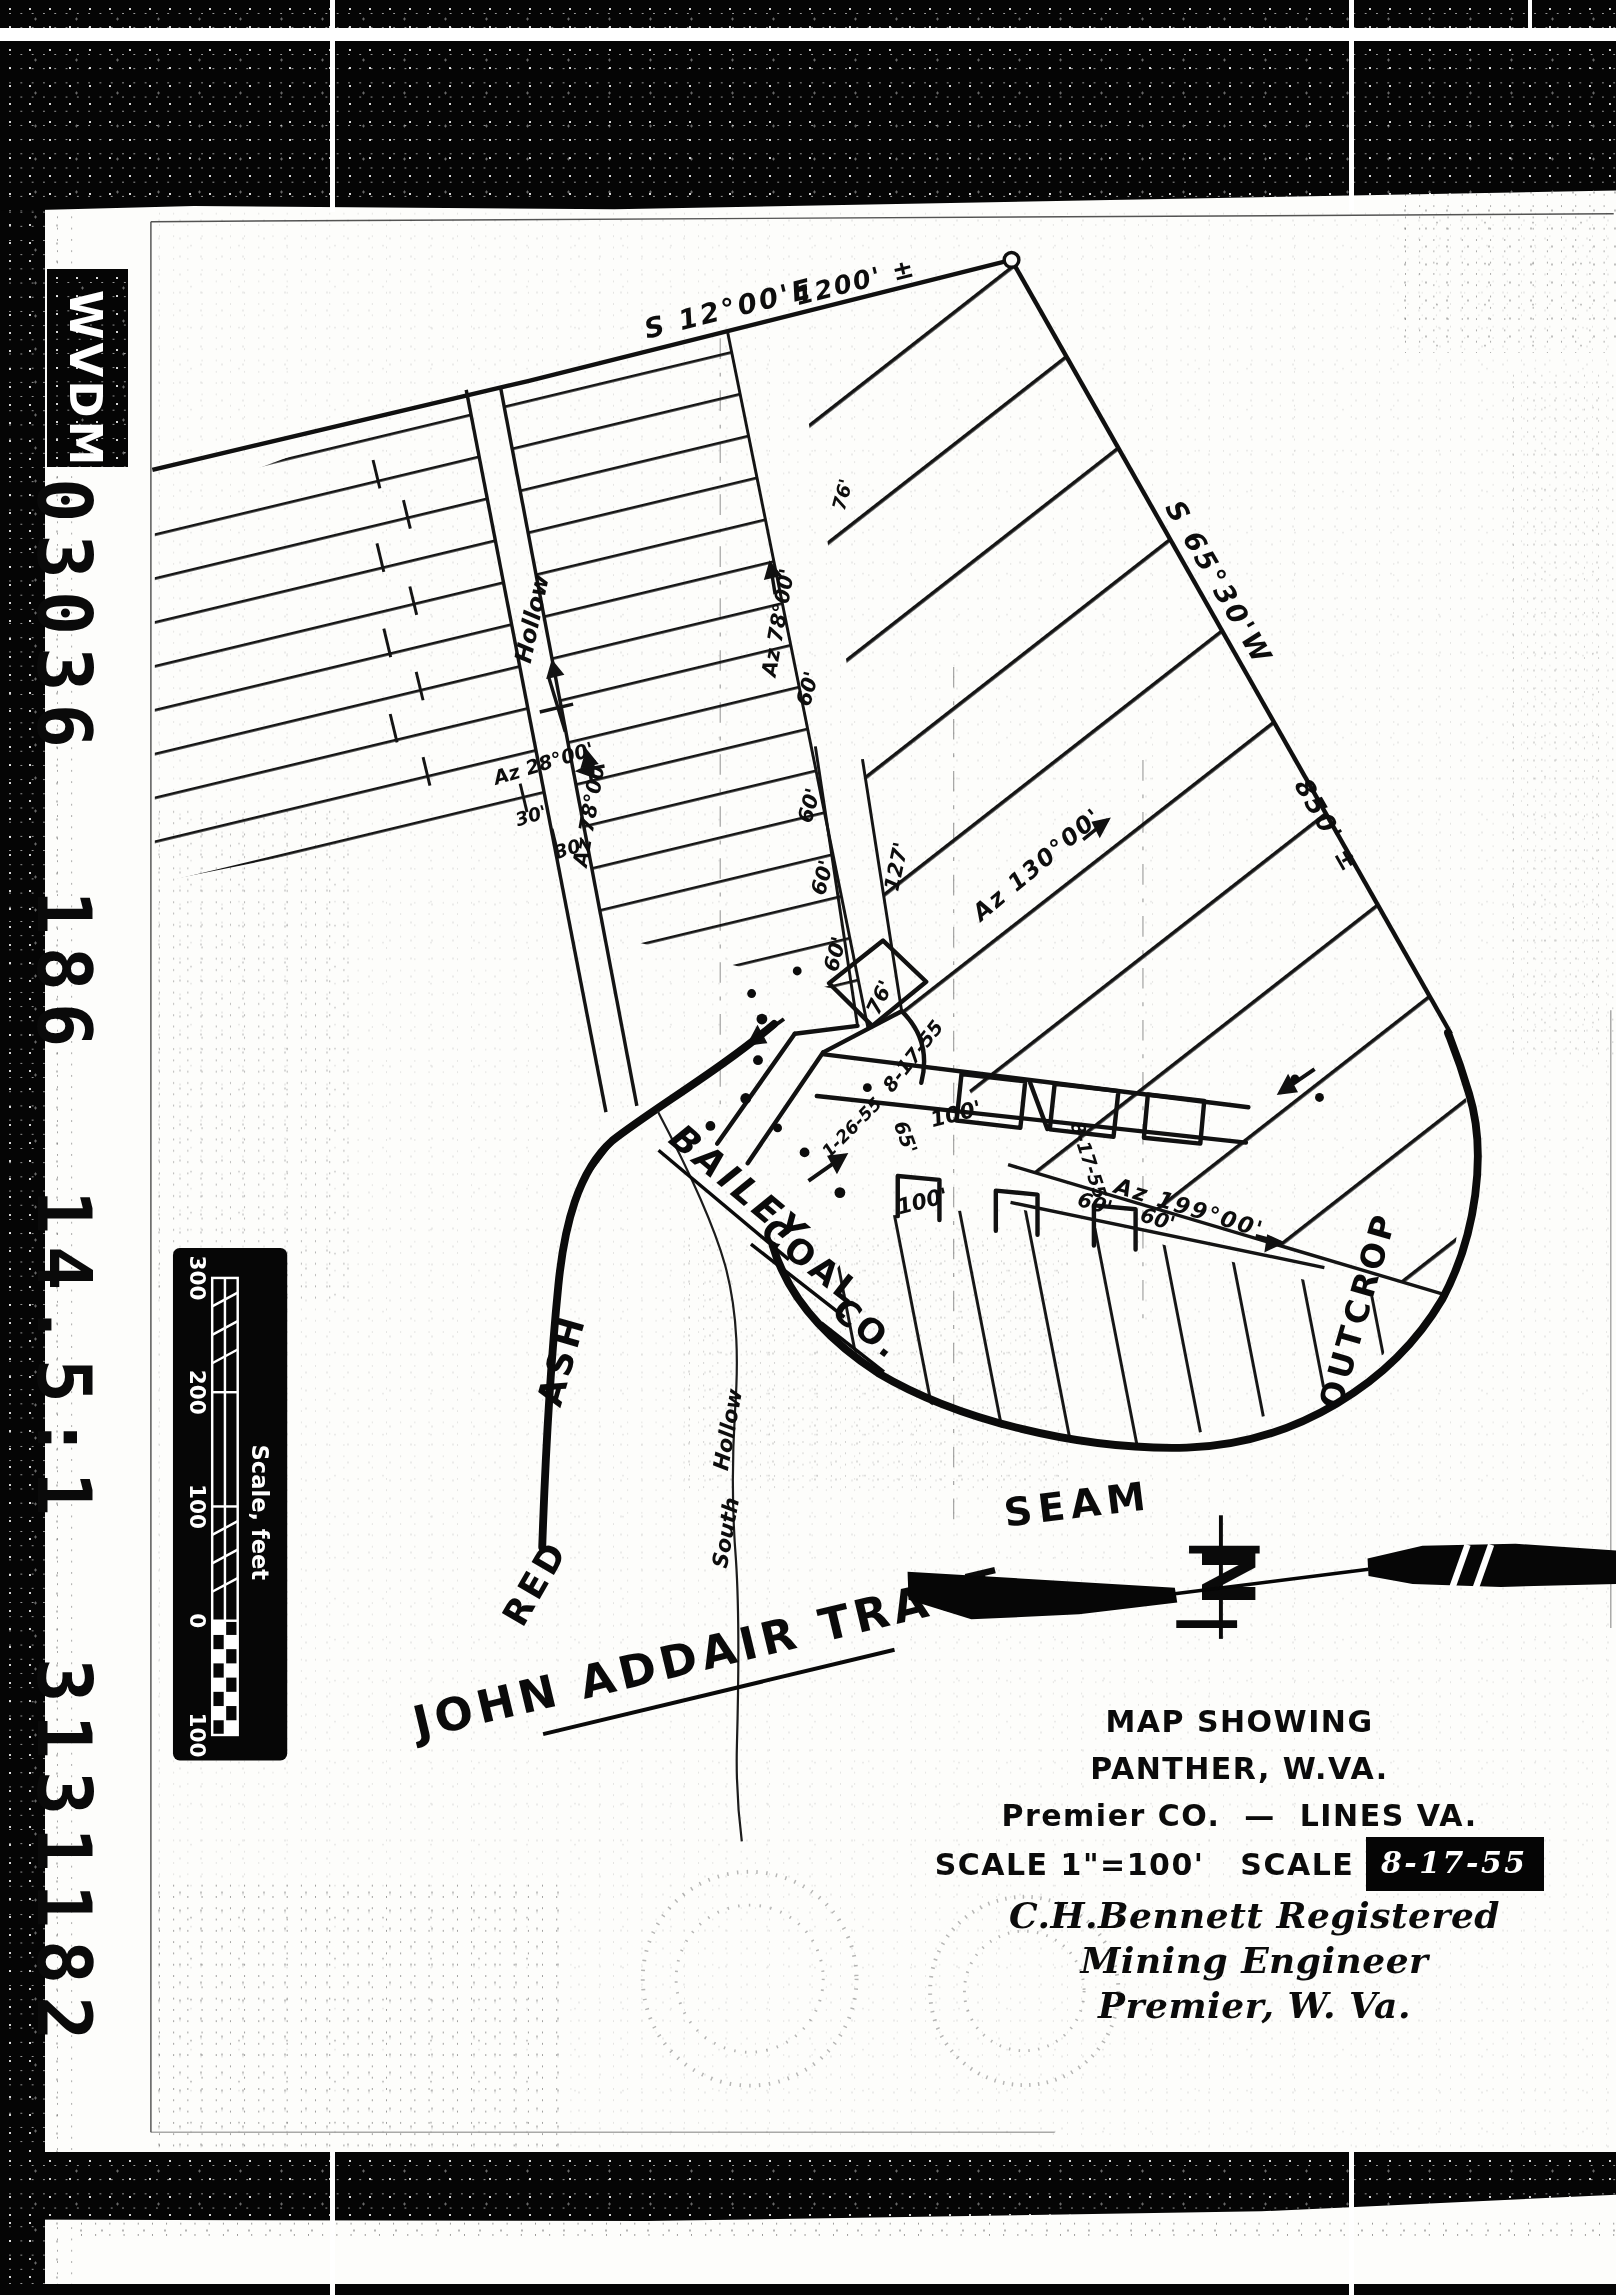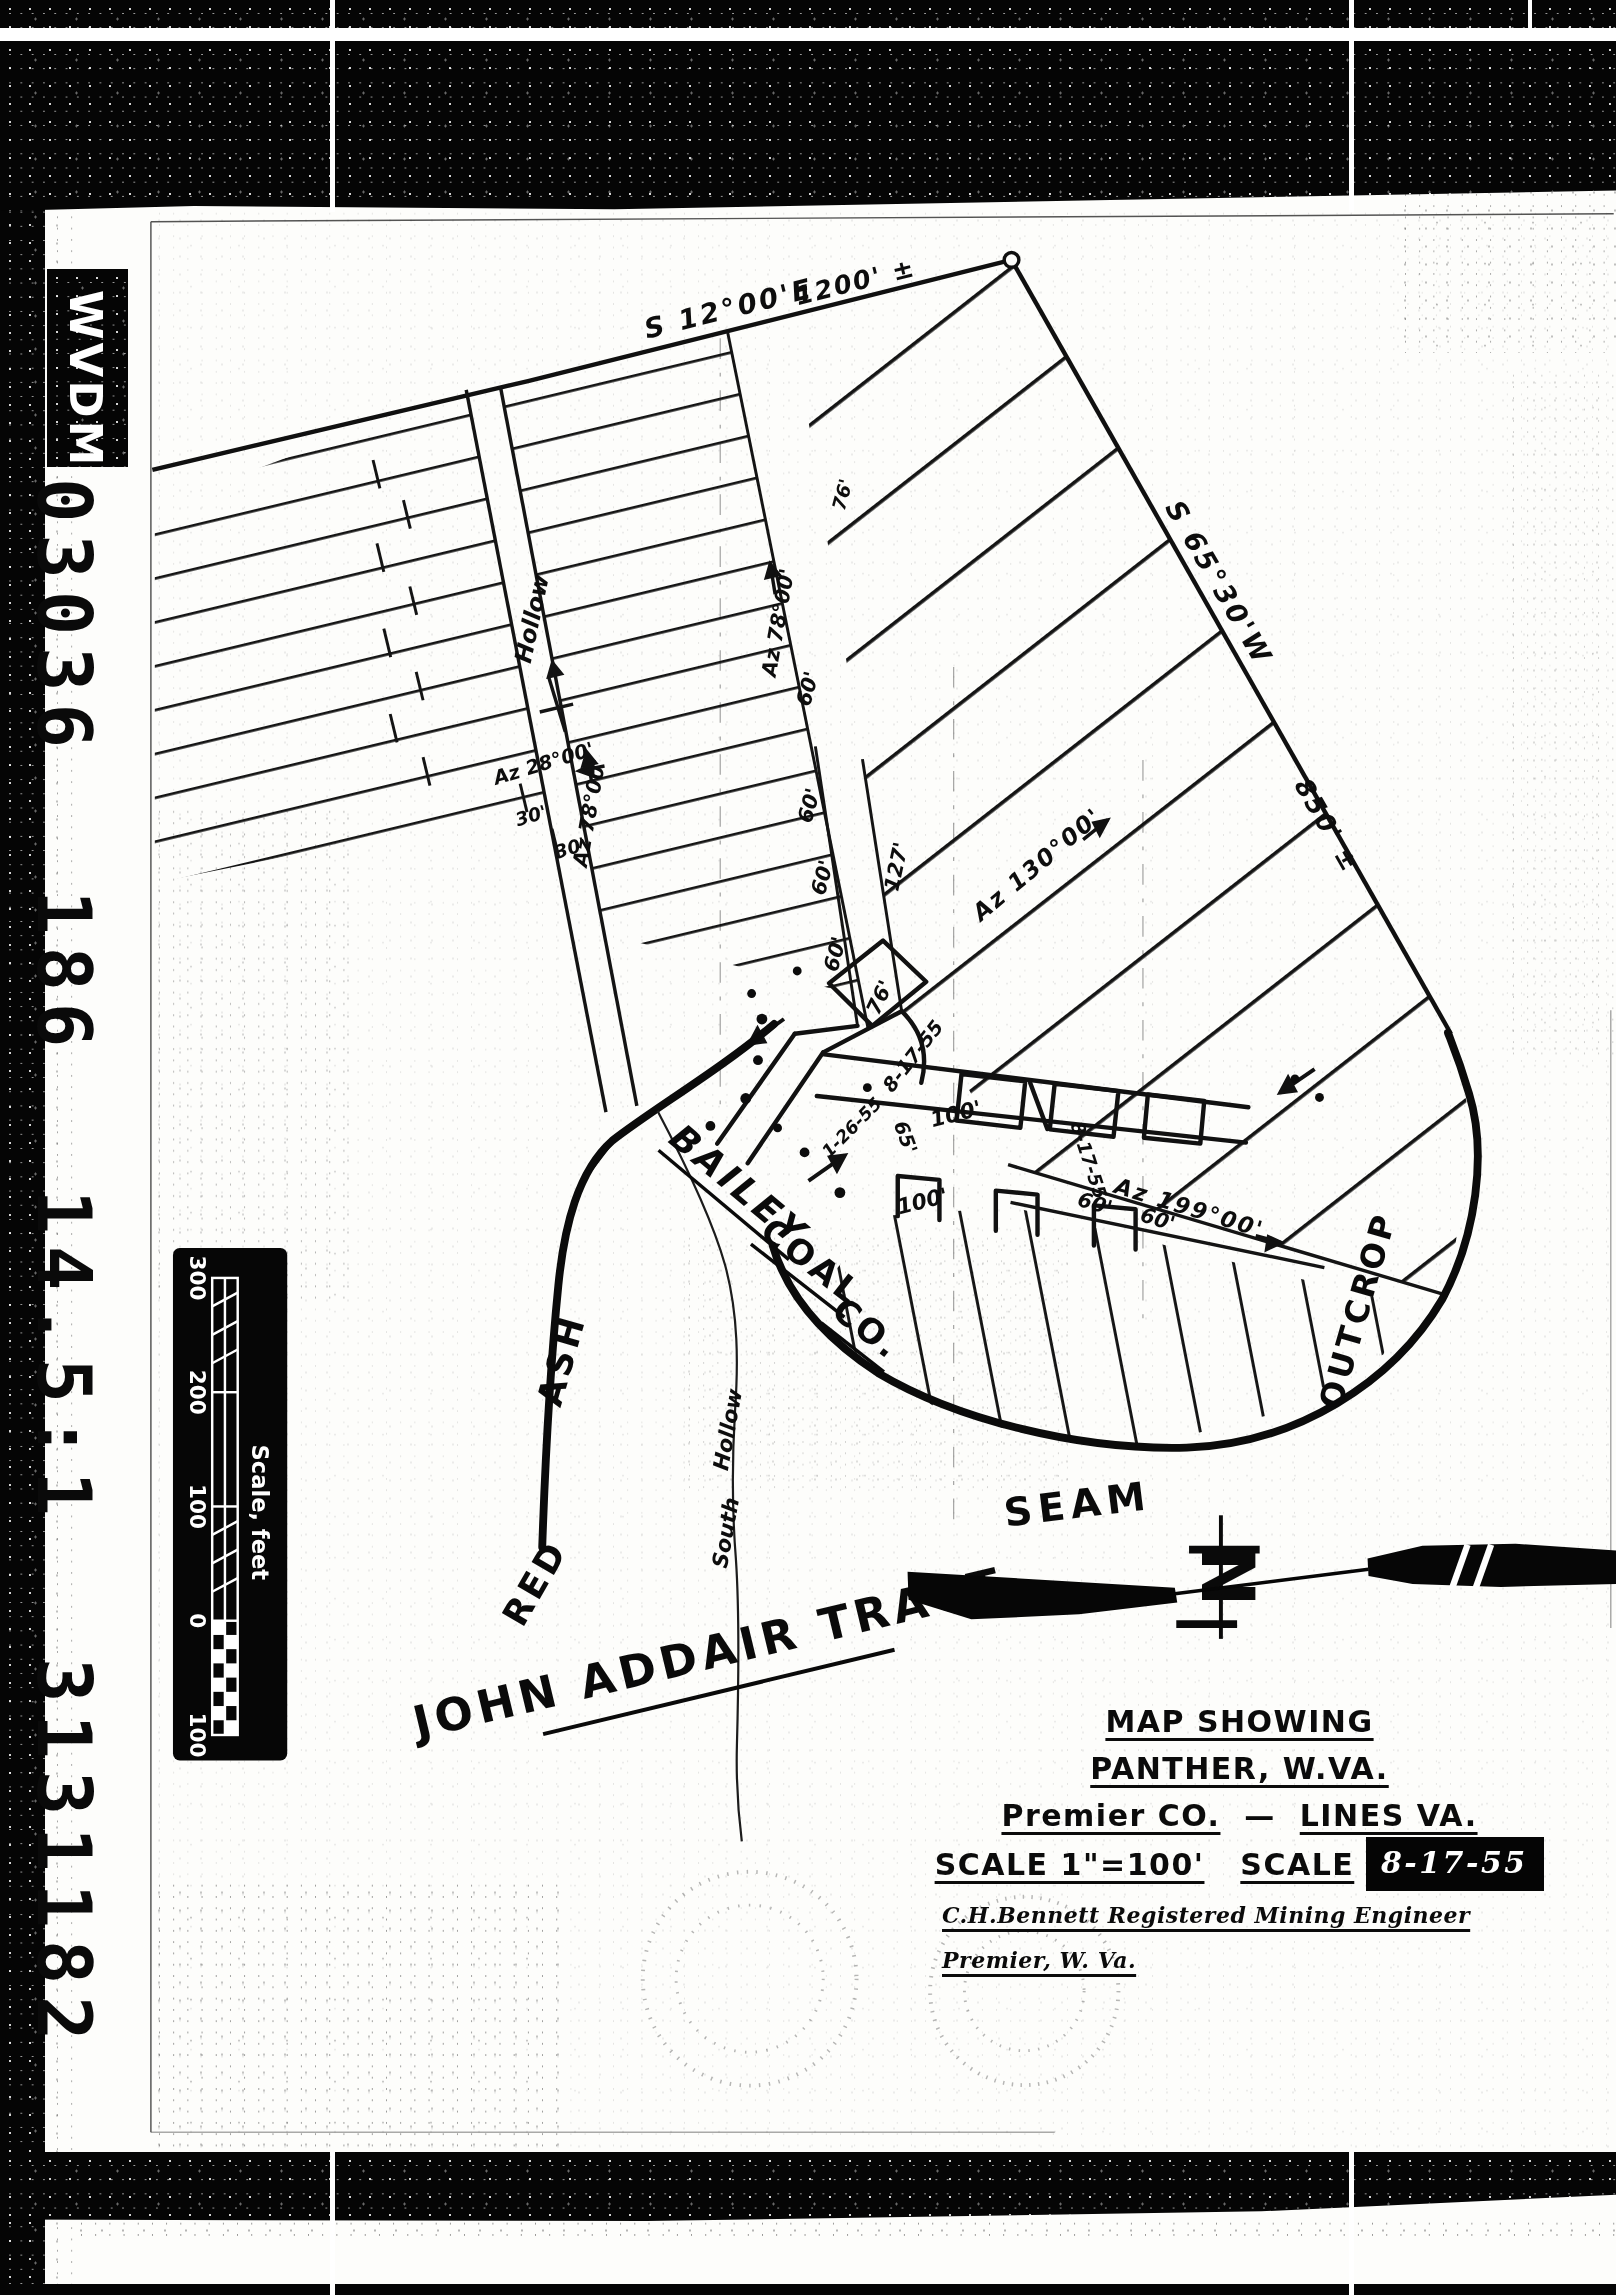--- a/index.html
+++ b/index.html
@@ -17,26 +17,26 @@
   .speck{pointer-events:none;background-image:
       radial-gradient(circle, rgba(10,10,10,.9) 0.6px, transparent 0.8px),
       radial-gradient(circle, rgba(10,10,10,.65) 0.5px, transparent 0.7px),
       radial-gradient(circle, rgba(10,10,10,.5) 0.9px, transparent 1.2px);
       background-size:21px 18px,14.2px 11.3px,48px 41px;
       background-position:1.5px 0.5px,5.4px 8.3px,20px 14.2px;}
   .rot90{transform-origin:0 0;transform:rotate(90deg);white-space:nowrap;}
   
   #titleblock{left:912px;top:1698px;width:655px;color:#0b0b0b;text-align:center;
       font-weight:bold;font-size:30px;letter-spacing:1.5px;line-height:47px;}
-  #titleblock .u{text-decoration:underline;text-decoration-thickness:2.9px;text-underline-offset:6.4px;margin-top:20px;}
+  #titleblock .u{text-decoration-thickness:2.9px;text-underline-offset:6.4px;margin-top:20px;}
   #titleblock .row{white-space:nowrap;}
   .invbox{display:inline-block;background:#050505;color:#fff;font-style:italic;
       padding:2px 16.7px 4.9px 14.7px;letter-spacing:2.5px;transform:translateY(-2px);}
   .hand{font-family:"DejaVu Serif",serif;font-style:italic;font-weight:bold;}
-  #titleblock .handrow{text-align:left;padding-left:30px;font-size:22px;line-height:45px;letter-spacing:0.5px;}
+  #titleblock .handrow{text-align:center;padding-left:30px;font-size:36px;line-height:45px;letter-spacing:0.5px;}
 </style>
 </head>
 <body>
 
 <div id="stage">
 
   <div class="abs black wspeck" style="left:0;top:0;width:45px;height:2295px;"></div>
   <div class="abs speck" style="left:45px;top:0;width:29px;height:2295px;opacity:.55;"></div>
 
   <div class="abs black wspeck" style="left:0;top:0;width:1617px;height:27.5px;"></div>

